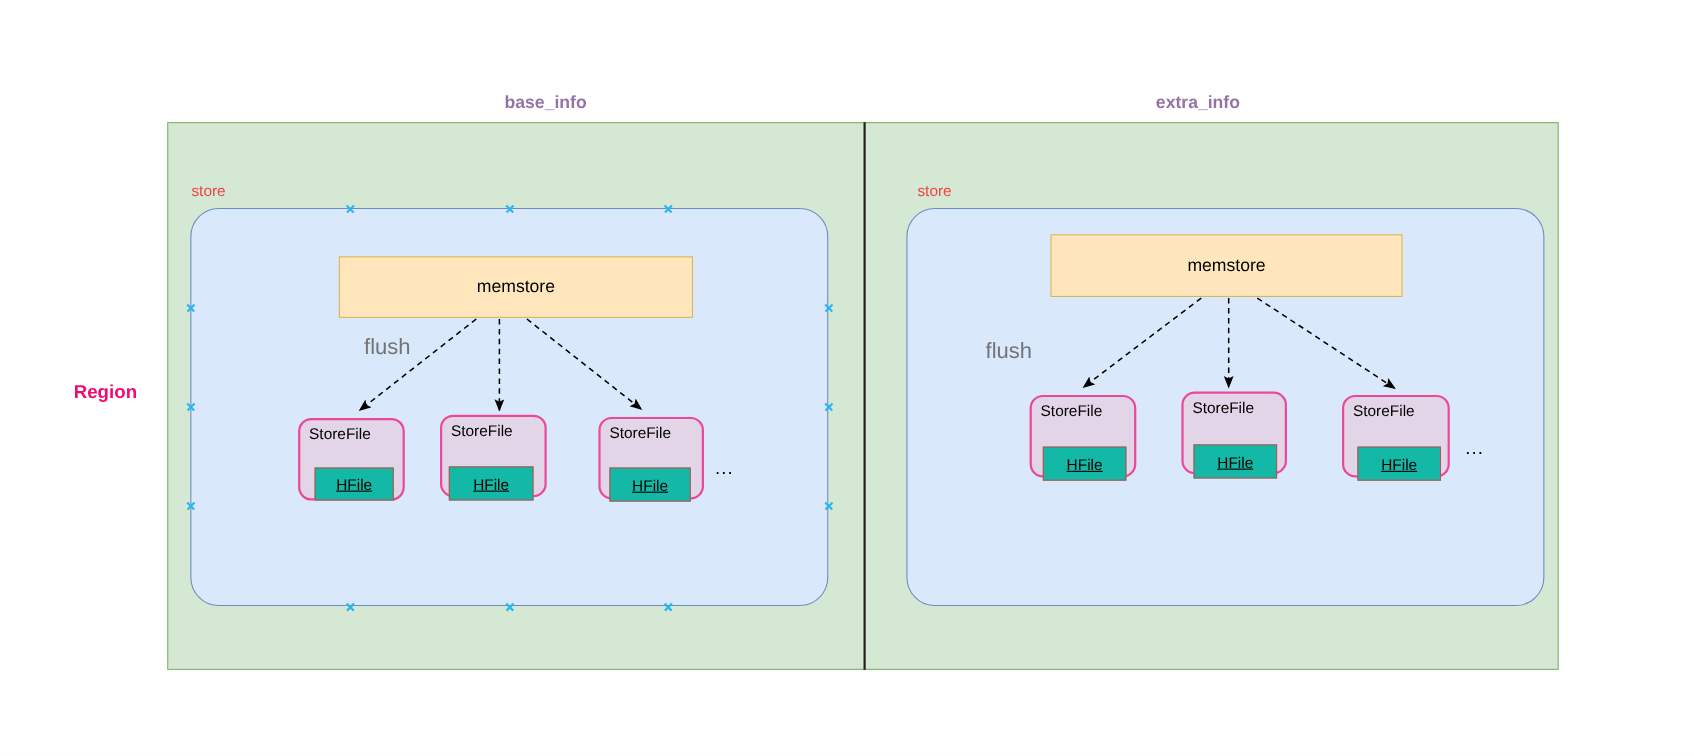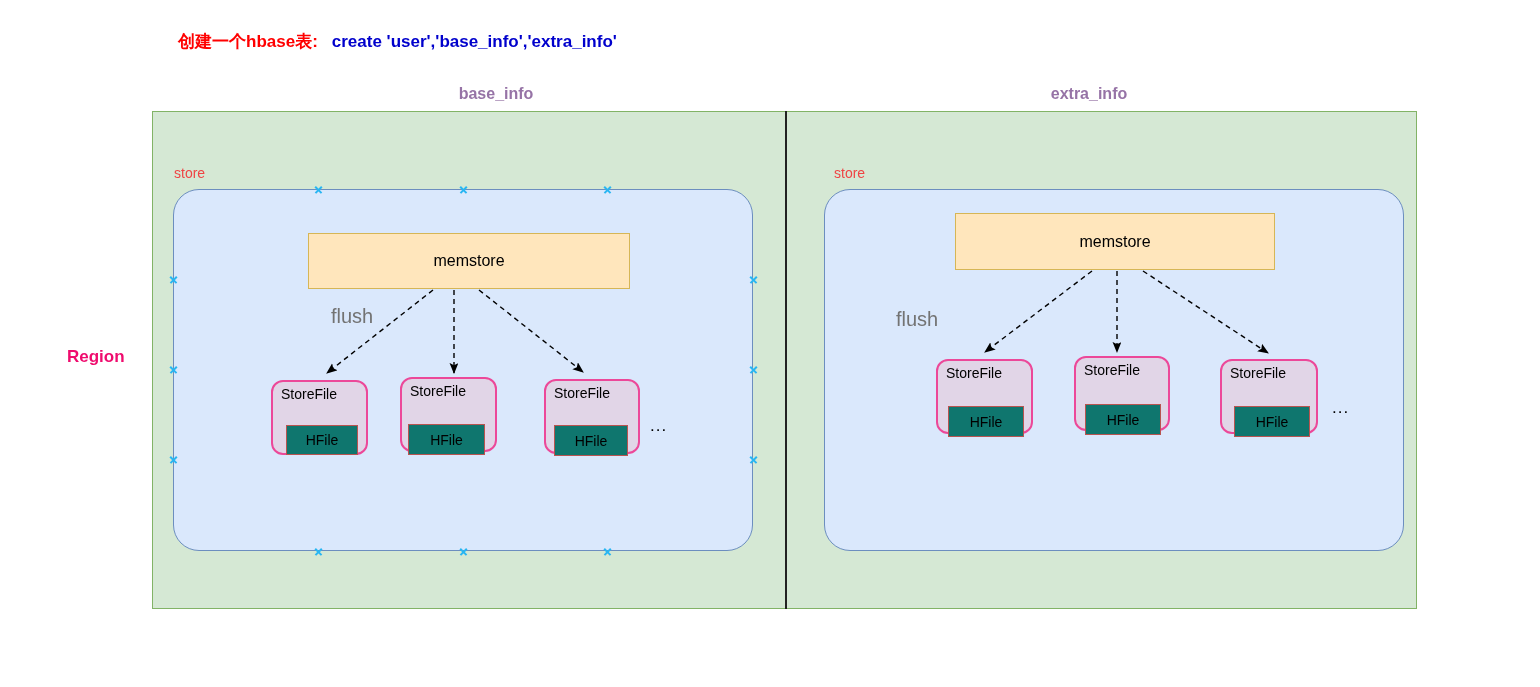--- a/index.html
+++ b/index.html
@@ -146,28 +146,29 @@
   .storefile-label {
     position: absolute;
     left: 8px;
     top: 4px;
     font-size: 14px;
     color: #000000;
     white-space: nowrap;
   }
   .hfile {
     position: absolute;
-    background: #0f766e;
+    background: #14b8a6;
     border: 1px solid #b85450;
     box-sizing: border-box;
     display: flex;
     align-items: center;
     justify-content: center;
     font-size: 14px;
     color: #000000;
+    text-decoration: underline;
   }
 
   
   .ellipsis {
     position: absolute;
     font-size: 17px;
     color: #000000;
     letter-spacing: 1px;
     white-space: nowrap;
   }
@@ -180,23 +181,20 @@
     width: 1540px;
     height: 687px;
     pointer-events: none;
   }
 </style>
 </head>
 <body>
 
 <div id="canvas">
 
-  <div class="title-line">
-    <span class="title-cn">创建一个hbase表:</span><span class="title-cmd">create  'user','base_info','extra_info'</span>
-  </div>
 
   <div class="region-label">Region</div>
 
   <div class="cf-caption left">base_info</div>
   <div class="cf-caption right">extra_info</div>
 
   <div class="region-box"></div>
   <div class="region-divider"></div>
 
   <div class="store-label" style="left:174px; top:165px;">store</div>

